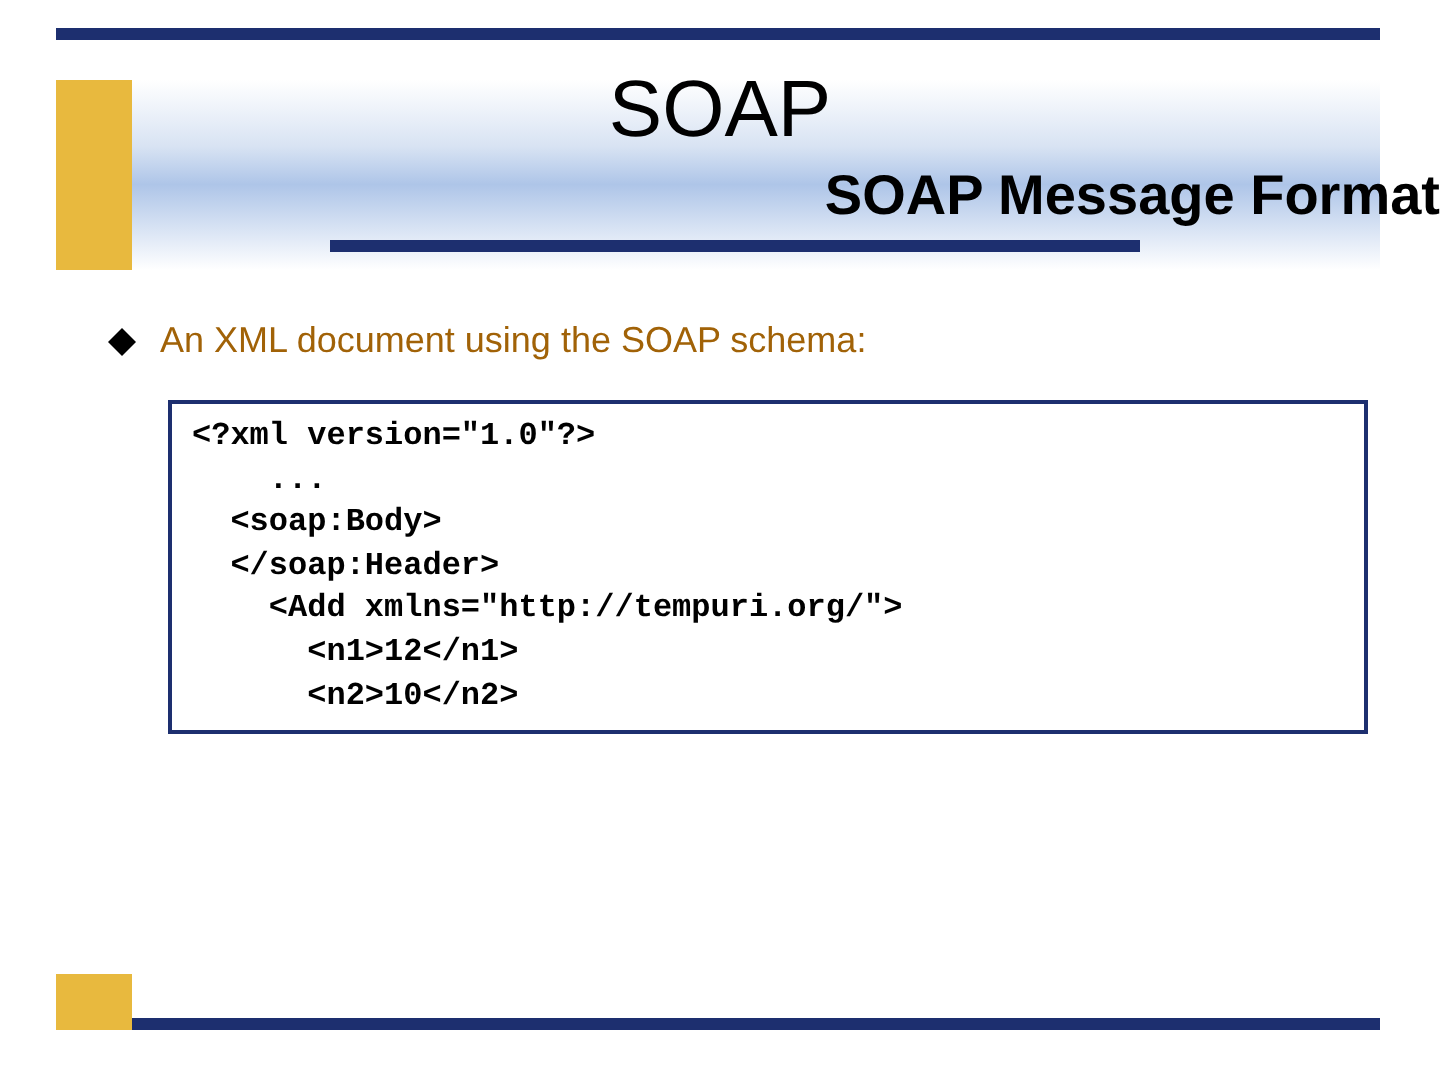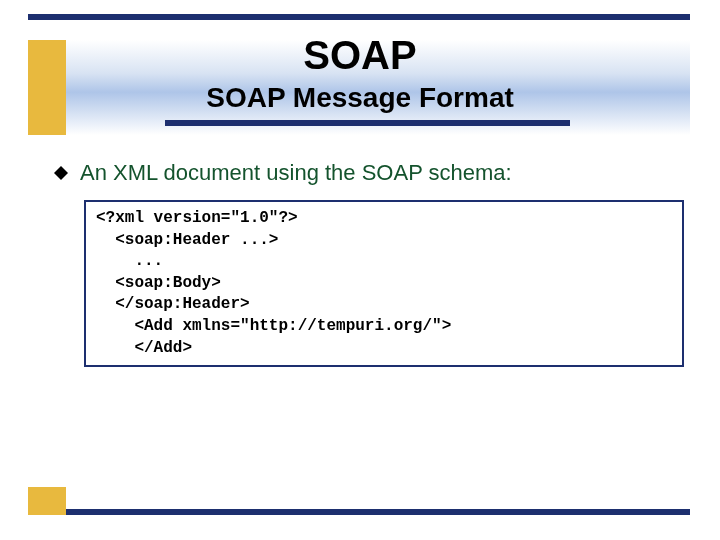--- a/index.html
+++ b/index.html
@@ -35,29 +35,29 @@
     height: 95px;
     background: linear-gradient(to bottom, #ffffff 0%, #d8e3f3 35%, #aec5e8 55%, #ffffff 100%);
   }
   .title-main {
     position: absolute;
     top: 33px;
     left: 0;
     right: 0;
     text-align: center;
     font-size: 40px;
-    font-weight: bold;
+    font-weight: normal;
     color: #000;
   }
   .title-sub {
     position: absolute;
     top: 82px;
     left: 0;
     right: 0;
-    text-align: center;
+    text-align: right;
     font-size: 28px;
     font-weight: bold;
     color: #000;
   }
   .title-underline {
     position: absolute;
     top: 120px;
     left: 165px;
     width: 405px;
     height: 6px;
@@ -69,22 +69,22 @@
     left: 54px;
     display: flex;
     align-items: center;
   }
   .bullet-icon {
     width: 14px;
     height: 14px;
     margin-right: 12px;
   }
   .bullet-text {
-    font-size: 22px;
-    color: #14532d;
+    font-size: 18px;
+    color: #a16207;
   }
   .code-box {
     position: absolute;
     top: 200px;
     left: 84px;
     width: 600px;
     border: 2px solid #1d2f6f;
     padding: 6px 10px;
     font-family: "Courier New", Courier, monospace;
     font-size: 16px;
@@ -124,22 +124,22 @@
 
 <div class="bullet-row">
   <svg class="bullet-icon" viewBox="0 0 14 14">
     <polygon points="7,0 14,7 7,14 0,7" fill="#000"></polygon>
   </svg>
   <span class="bullet-text">An XML document using the SOAP schema:</span>
 </div>
 
 <div class="code-box">
   <div class="code-line">&lt;?xml version="1.0"?&gt;</div>
-  <div class="code-line">  &lt;soap:Header ...&gt;</div>
   <div class="code-line">    ...</div>
   <div class="code-line">  &lt;soap:Body&gt;</div>
   <div class="code-line">  &lt;/soap:Header&gt;</div>
   <div class="code-line">    &lt;Add xmlns="http://tempuri.org/"&gt;</div>
-  <div class="code-line">    &lt;/Add&gt;</div>
+  <div class="code-line">      &lt;n1&gt;12&lt;/n1&gt;</div>
+  <div class="code-line">      &lt;n2&gt;10&lt;/n2&gt;</div>
 </div>
 
 <div class="gold-bottom"></div>
 <div class="bottom-bar"></div>
 
 </body></html>

